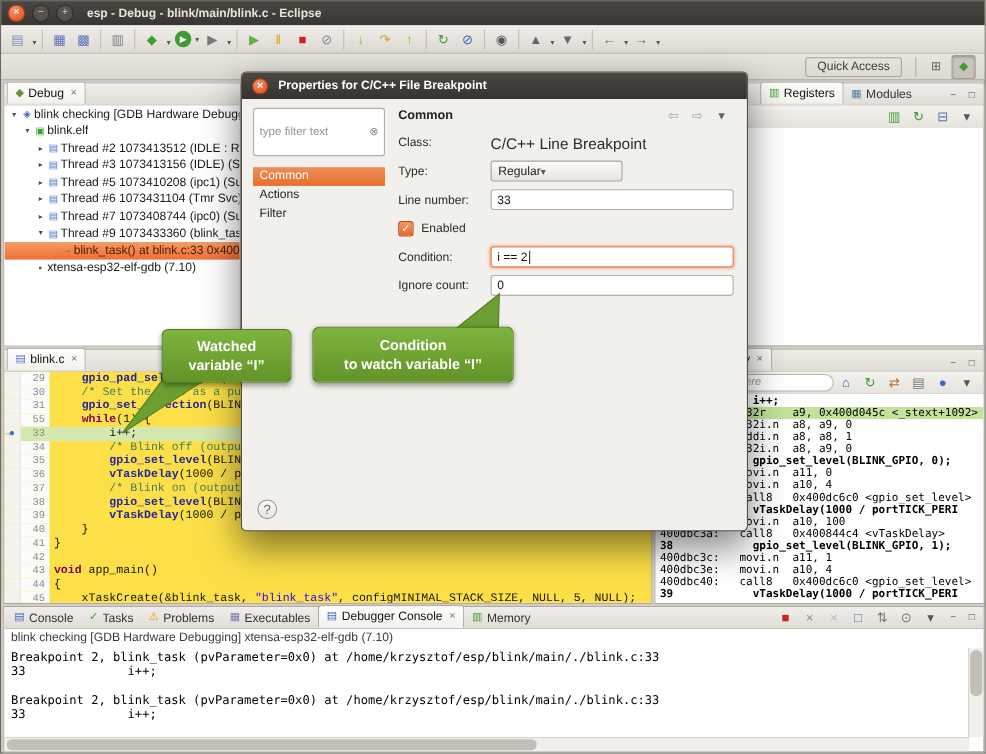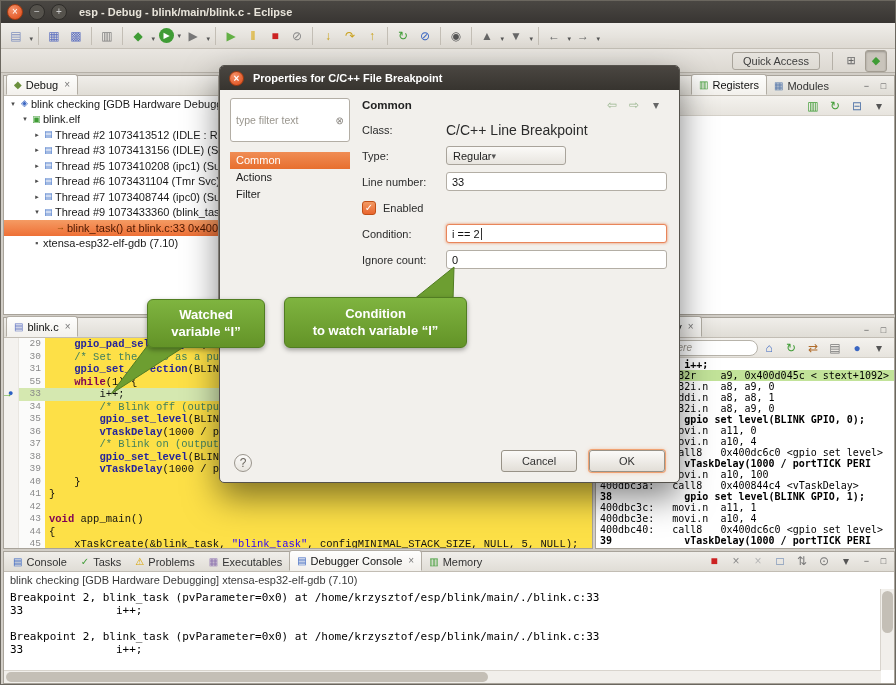--- a/index.html
+++ b/index.html
@@ -436,24 +436,20 @@
         </div>
       </div>
       <div class="form-row">
         <span class="lab">Ignore count:</span>
         <div class="fld">
           <span>0</span>
         </div>
       </div>
     </div>
     <div class="help">?</div>
-    <div class="dlg-buttons">
-      <div class="btn">Cancel</div>
-      <div class="btn ok">OK</div>
-    </div>
   </div>
 
   <svg class="arrows" width="896" height="685">
     <polygon points="150,340 192,340 110,393" fill="#6d9e31" stroke="#517d22" stroke-width="1"></polygon>
     <polygon points="412,299 452,299 453,266" fill="#6d9e31" stroke="#517d22" stroke-width="1"></polygon>
   </svg>
 
   <div class="callout" id="callout-1">
     <div>Watched</div>
     <div>variable “I”</div>

